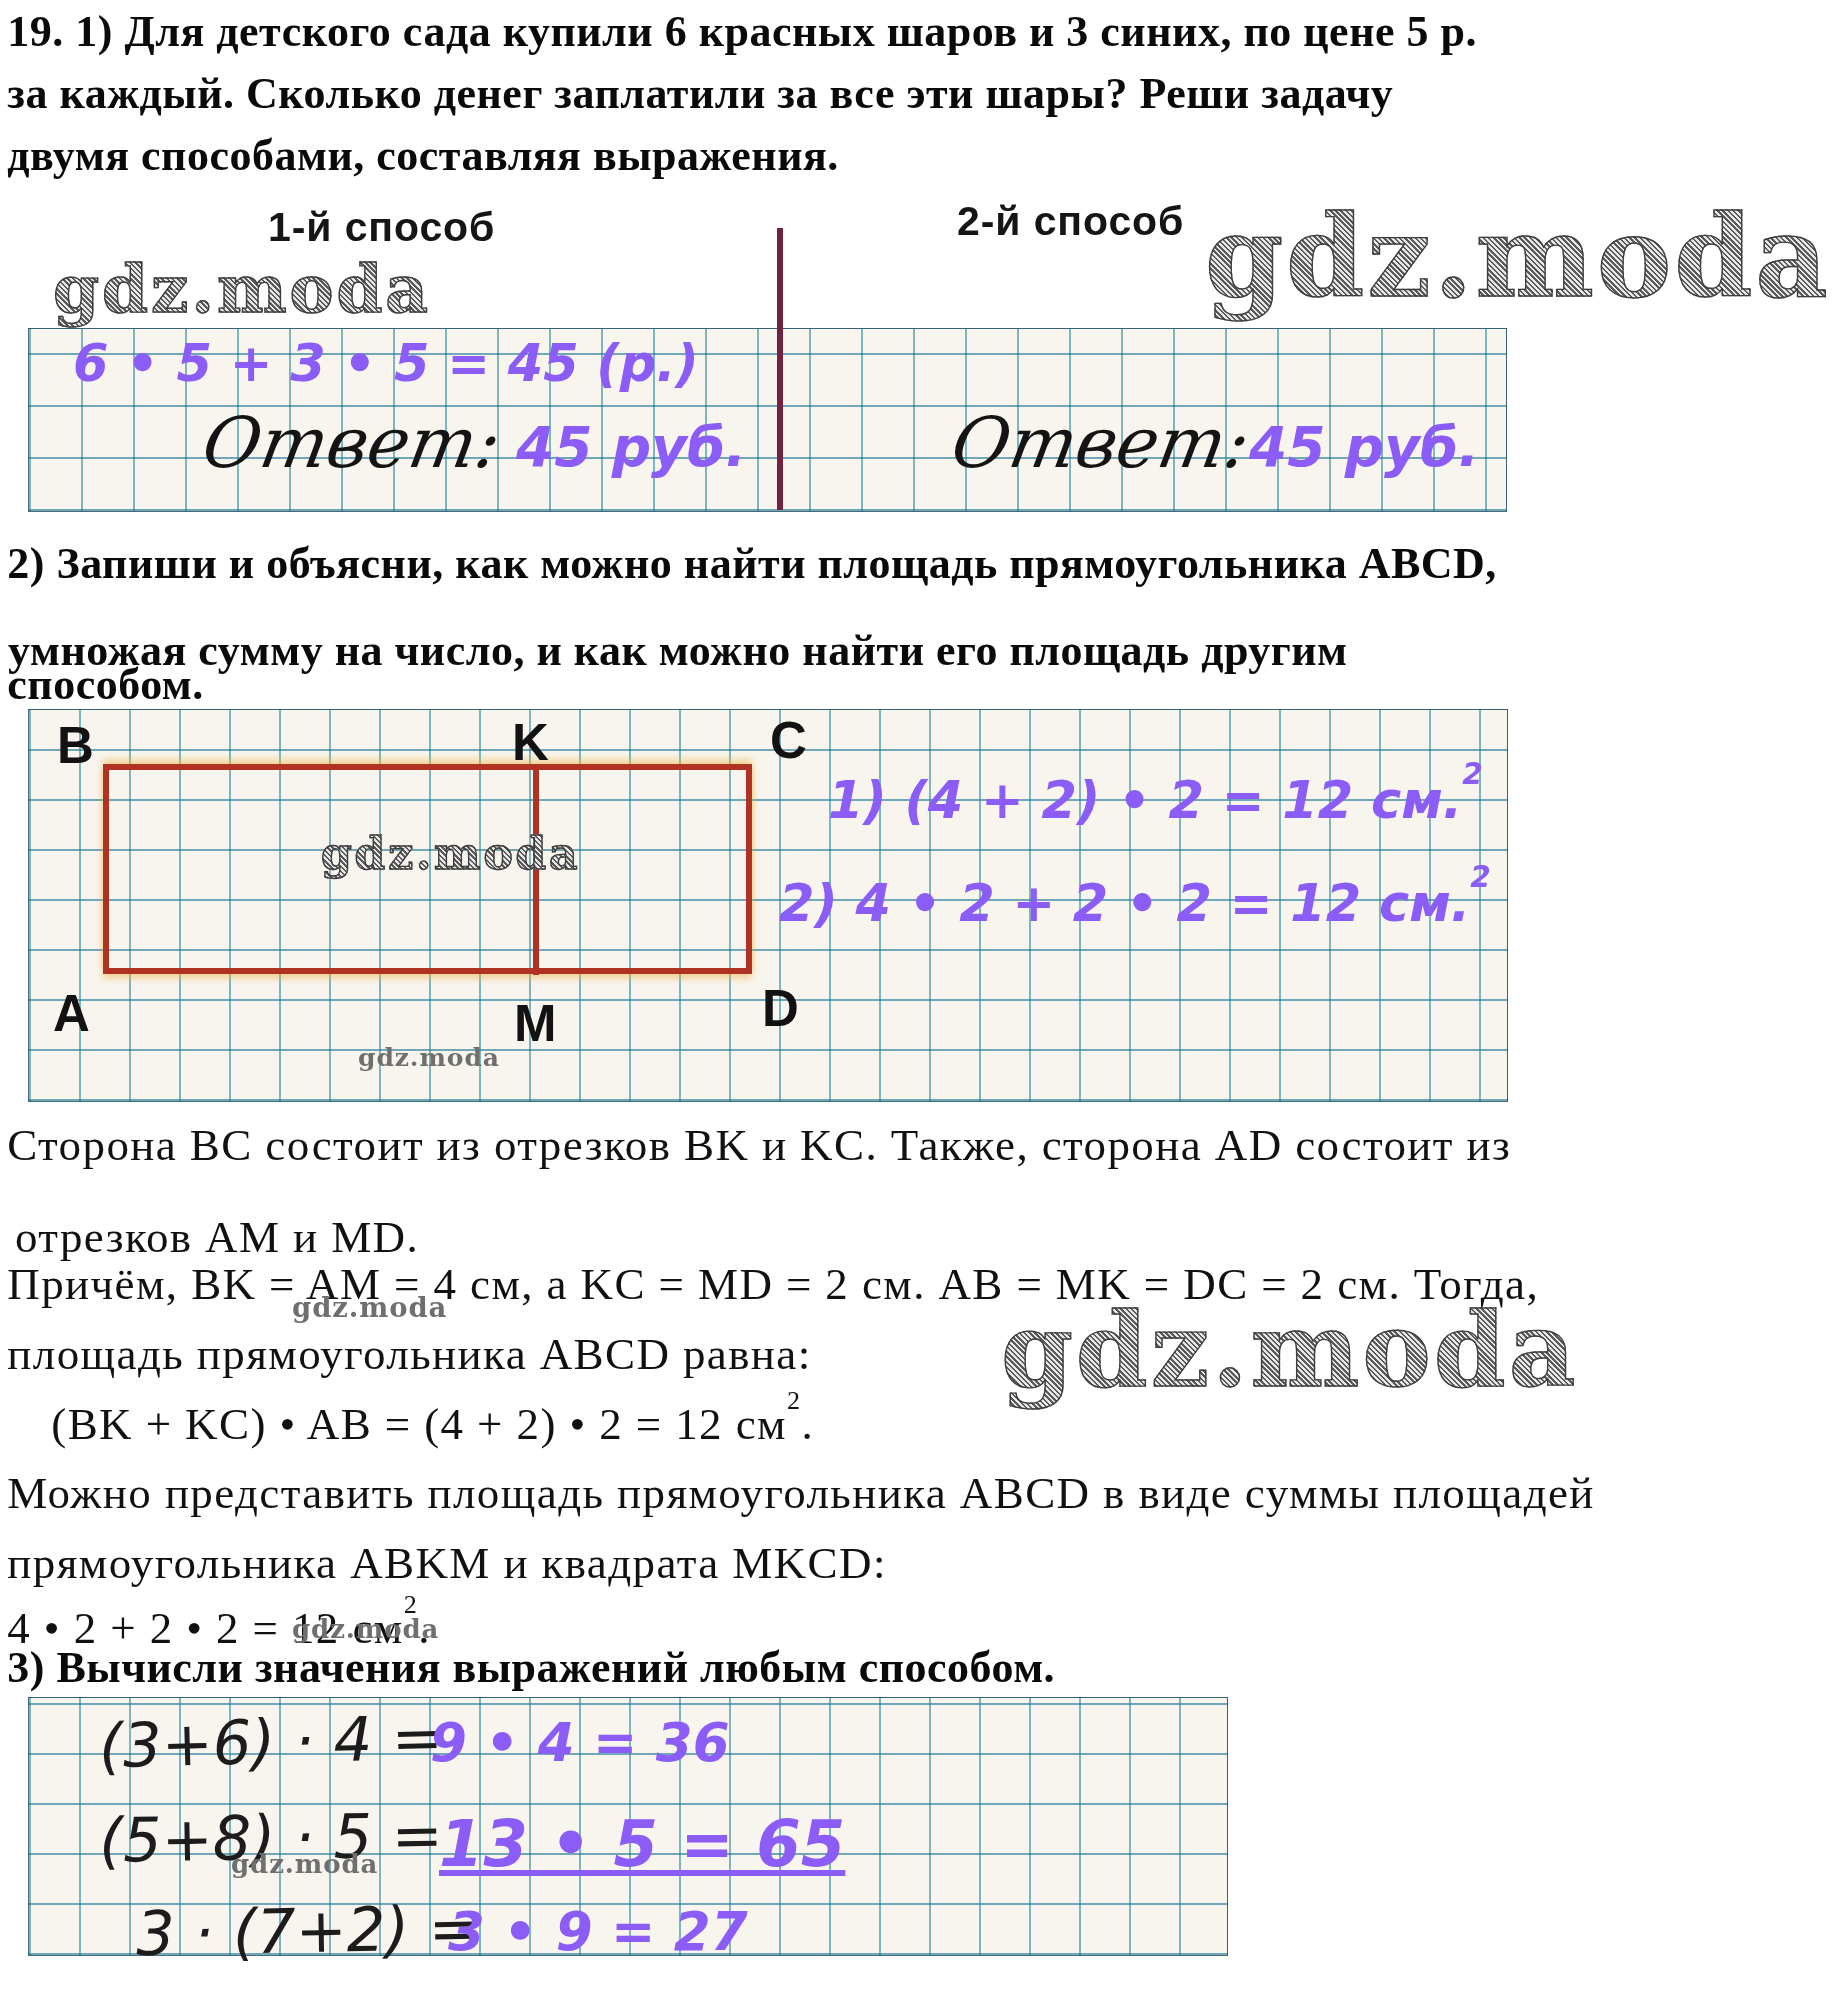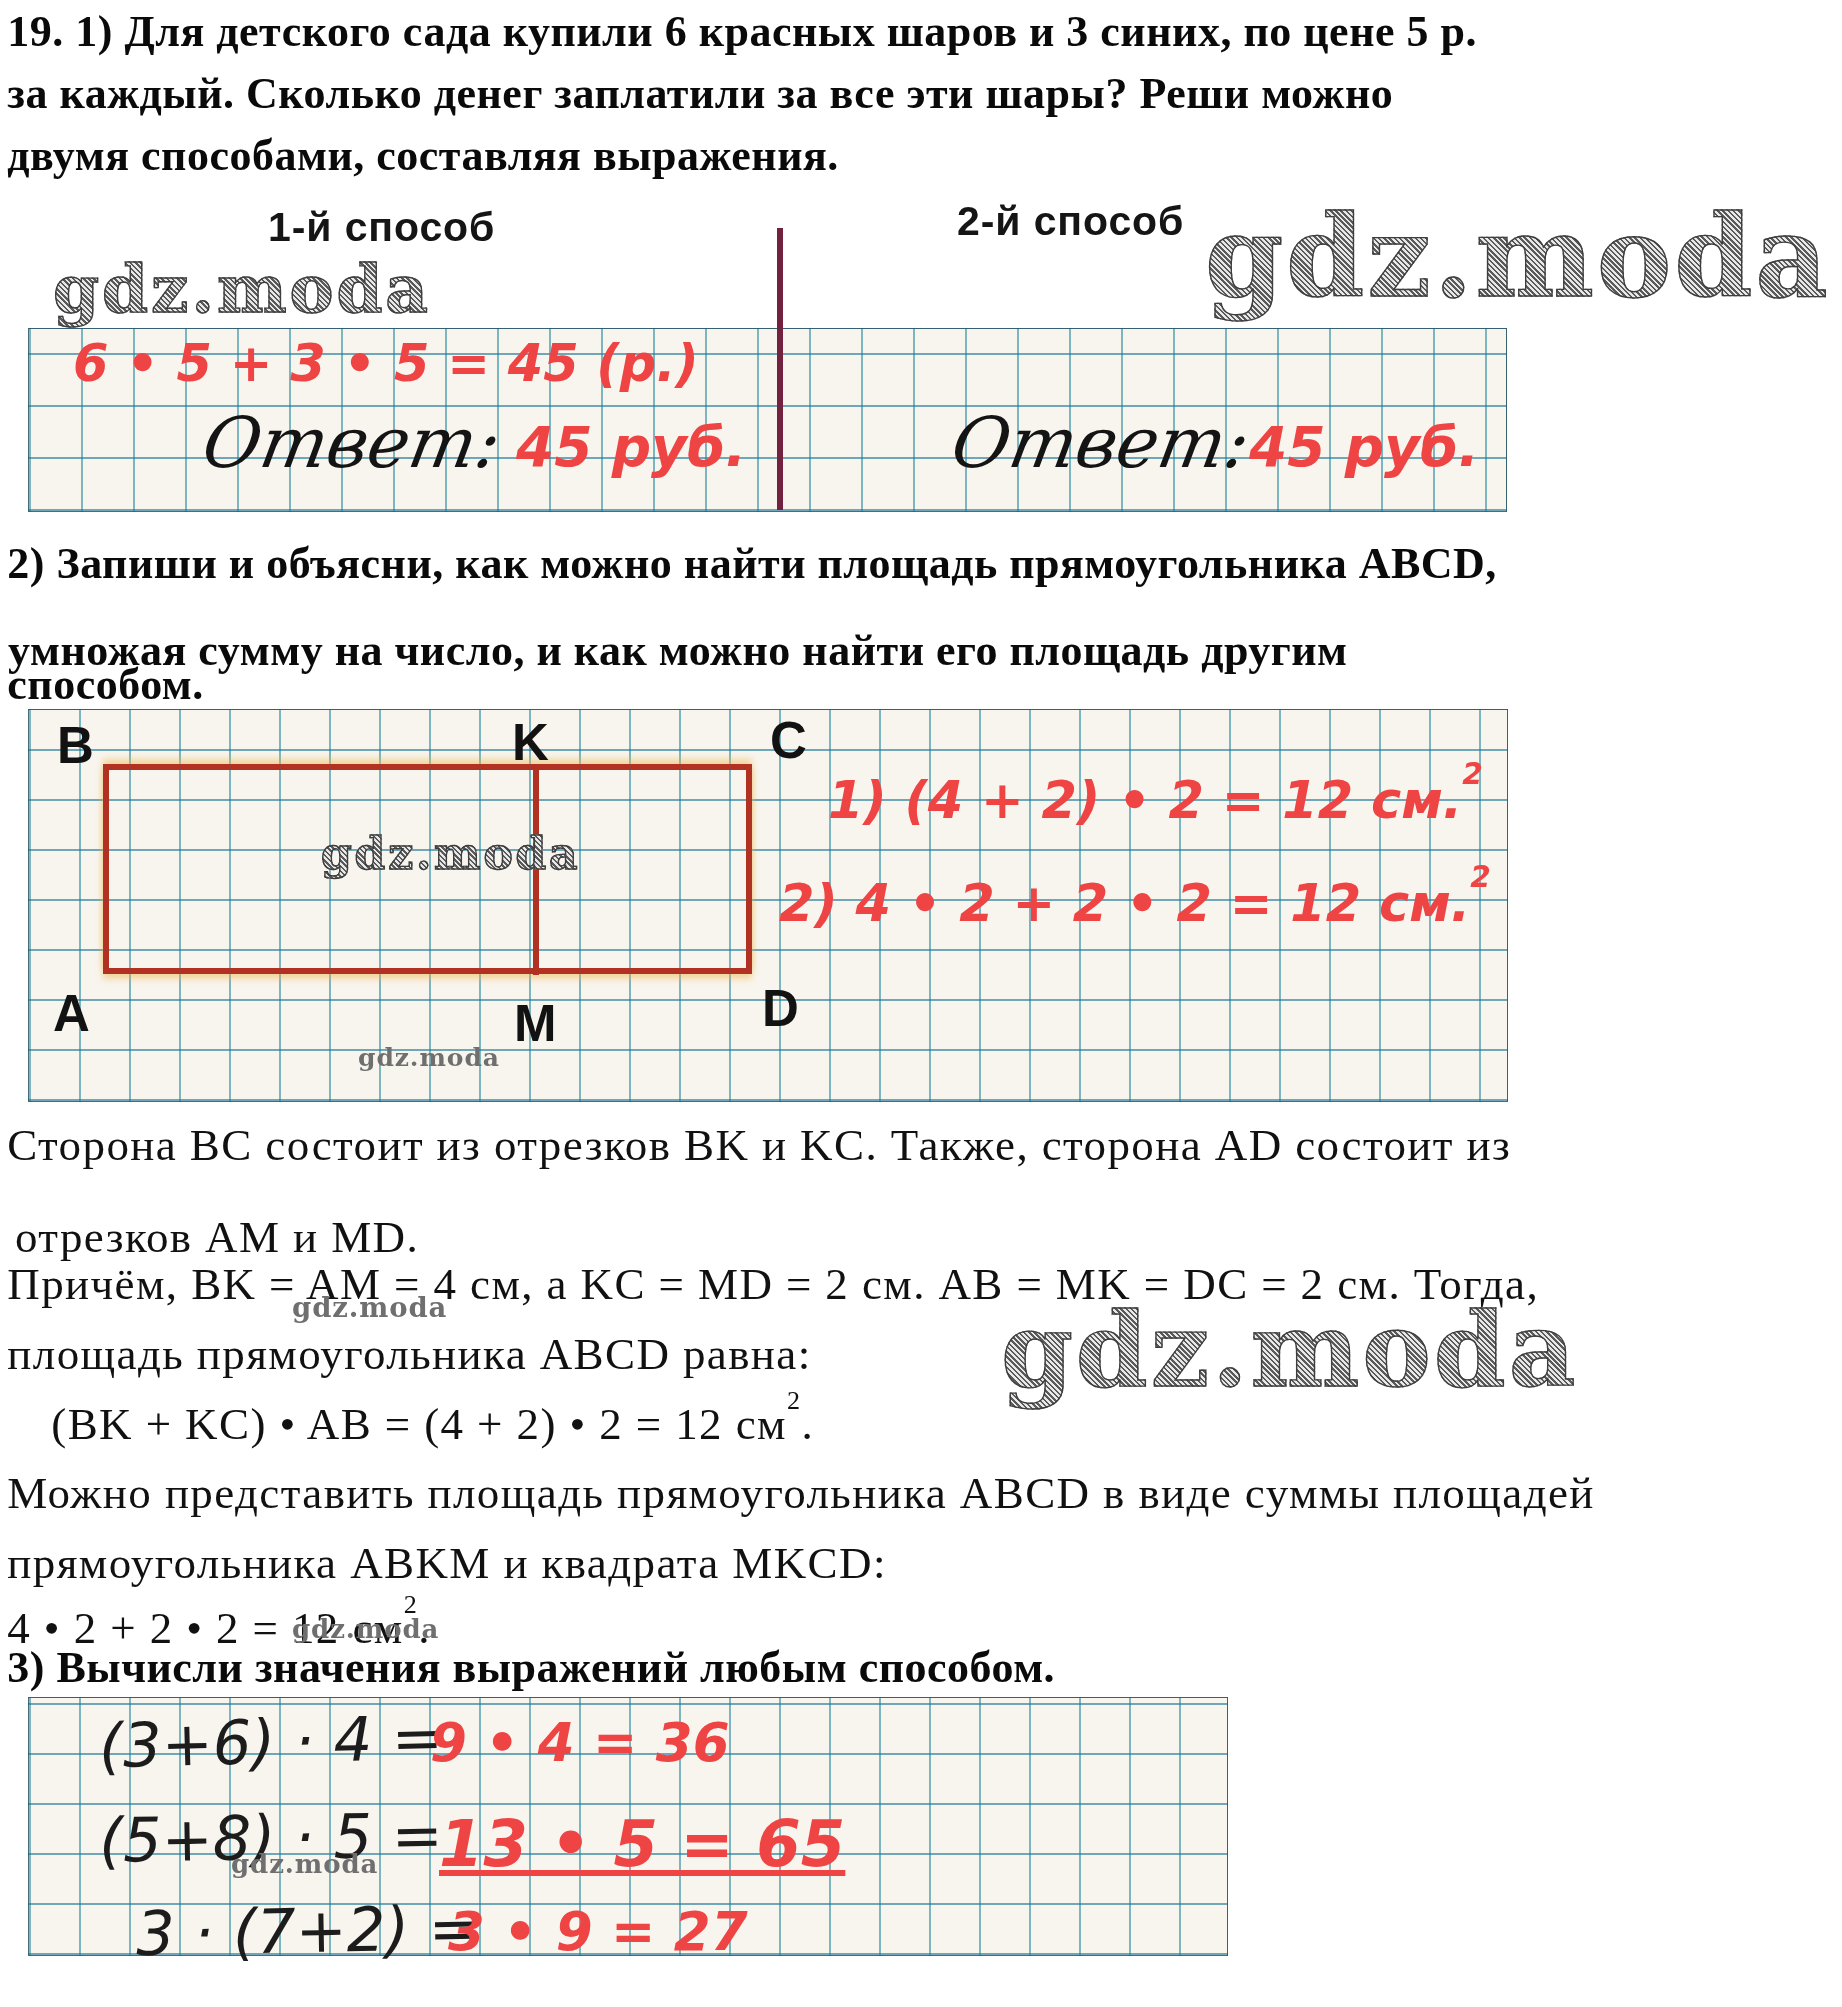--- a/index.html
+++ b/index.html
@@ -32,40 +32,40 @@
         border:1.8px solid rgba(45,85,100,.85);}
   .grid.cell57{background-image:
       repeating-linear-gradient(90deg, rgba(23,130,155,.55) 0 1.8px, transparent 1.8px 52px),
       repeating-linear-gradient(0deg, rgba(20,115,150,.60) 0 1.8px, transparent 1.8px 52px);}
   .grid.cell54{background-image:
       repeating-linear-gradient(90deg, rgba(23,130,155,.55) 0 1.8px, transparent 1.8px 50px),
       repeating-linear-gradient(0deg, rgba(20,115,150,.60) 0 1.8px, transparent 1.8px 50px);}
 
   
   .hw-red{font-family:"DejaVu Sans", sans-serif;font-weight:bold;font-style:italic;
-          color:#ef4444;white-space:nowrap;}
+          color:#8b5cf6;white-space:nowrap;}
   .hw-black{font-family:"DejaVu Sans", sans-serif;font-weight:normal;font-style:italic;
           color:#1c1c1c;white-space:nowrap;}
   .script{font-family:"DejaVu Serif", serif;font-style:italic;font-weight:500;
           color:#141414;white-space:nowrap;transform:skewX(-10deg);}
 
   
   .rect-red{border:6.4px solid #b13122;box-shadow:0 -4.6px 6.4px rgba(235,175,60,.45), 0 4.6px 6.4px rgba(235,175,60,.45);}
   .km-line{background:#b13122;}
   .corner-label{font-family:"Liberation Sans", sans-serif;font-weight:bold;font-size:51px;
           color:#121212;white-space:nowrap;}
   .divider{background:#72213f;}
 </style>
 </head>
 <body>
 
 <div id="page">
 
   <div class="abs stmt" style="left:7.3px;top:5.5px;">19. 1) Для детского сада купили 6 красных шаров и 3 синих, по цене 5 р.</div>
-  <div class="abs stmt" style="left:7.3px;top:68px;">за каждый. Сколько денег заплатили за все эти шары? Реши можно</div>
+  <div class="abs stmt" style="left:7.3px;top:68px;">за каждый. Сколько денег заплатили за все эти шары? Реши задачу</div>
   <div class="abs stmt" style="left:7.3px;top:130px;">двумя способами, составляя выражения.</div>
 
   <div class="abs method-header" style="left:268px;top:204px;">1-й способ</div>
   <div class="abs method-header" style="left:957px;top:198px;">2-й способ</div>
 
   <div class="abs wm" style="left:53px;top:250px;font-size:66px;">gdz.moda</div>
   <div class="abs wm" style="left:1205px;top:191px;font-size:112px;">gdz.moda</div>
 
   <div class="abs grid cell57" style="left:27.5px;top:328px;width:1477px;height:182px;"></div>
   <div class="abs divider" style="left:777px;top:228px;width:5.5px;height:282px;"></div>

